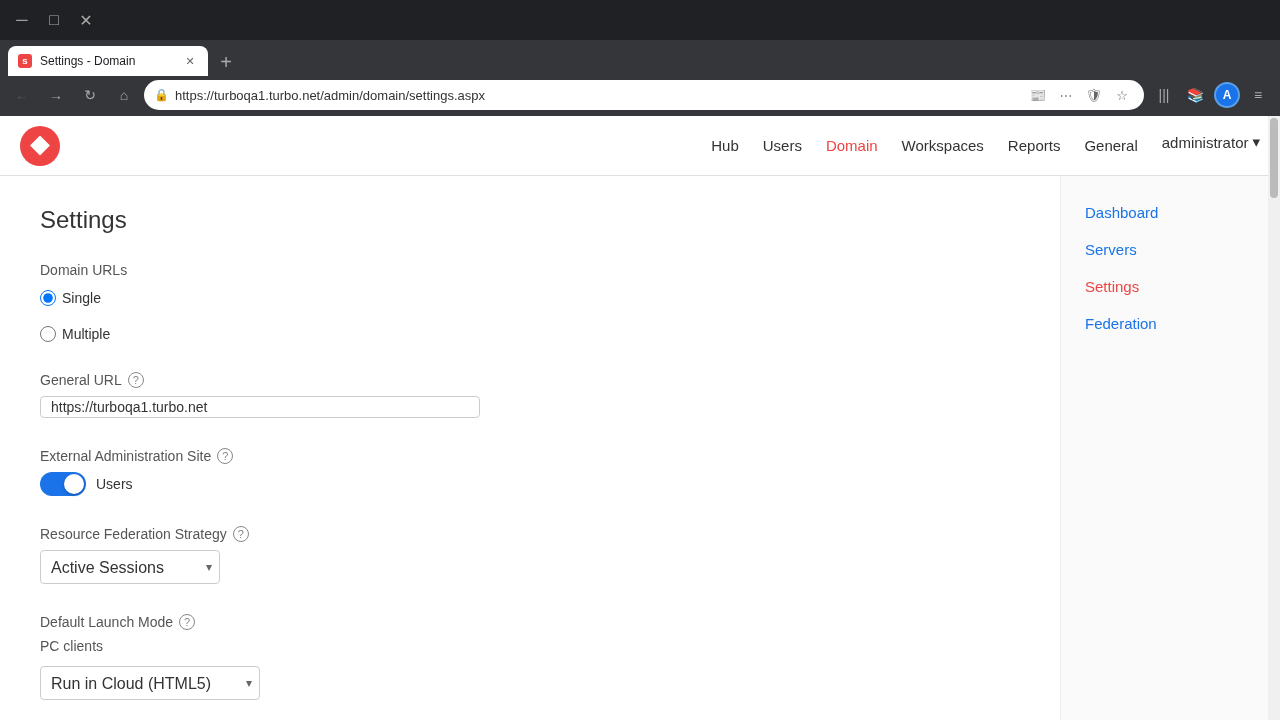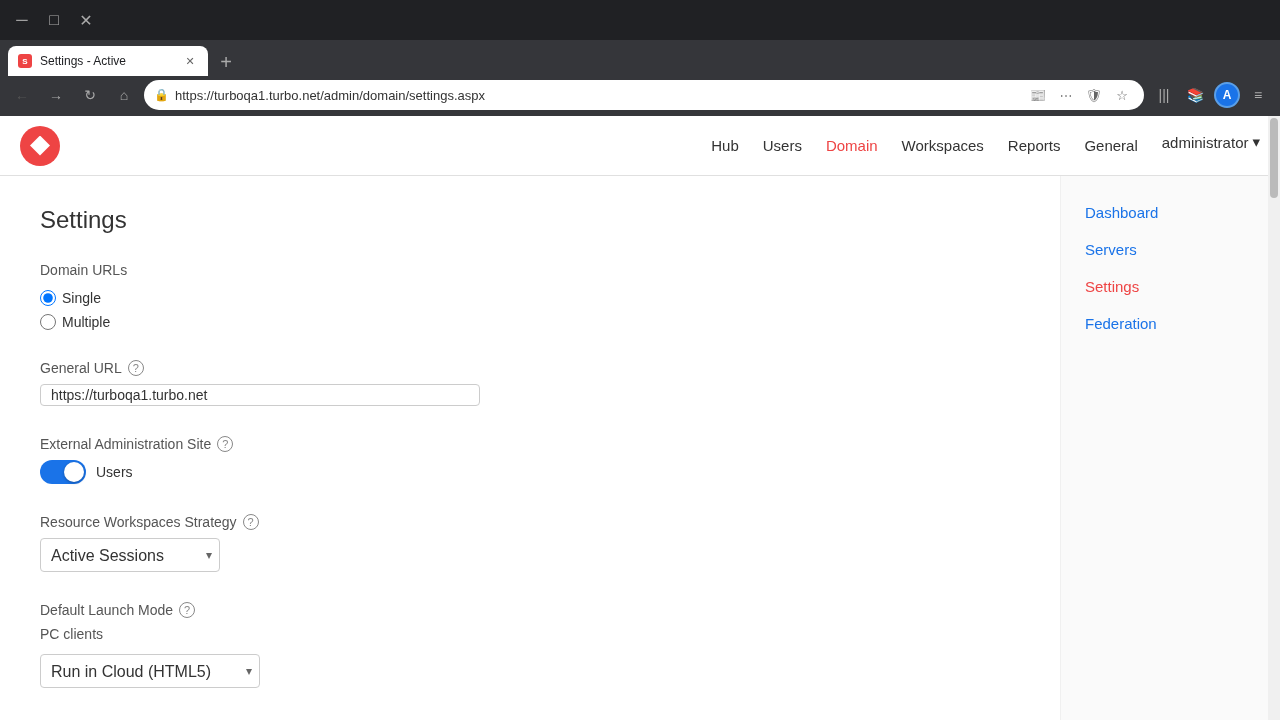--- a/index.html
+++ b/index.html
@@ -213,21 +213,21 @@
     .section-label {
       font-size: 14px;
       color: #555;
       margin-bottom: 12px;
       font-weight: normal;
     }
 
     .radio-group {
       display: flex;
       flex-direction: column;
-      gap: 8px;
+      gap: 20px;
       margin-bottom: 24px;
     }
     .radio-option {
       display: flex;
       align-items: center;
       gap: 6px;
       font-size: 14px;
       color: #333;
       cursor: pointer;
     }
@@ -358,21 +358,21 @@
     <button class="browser-btn">□</button>
     <button class="browser-btn">✕</button>
   </div>
 </div>
 
 <div class="tab-bar">
   <div class="tab">
     <div class="tab-favicon">
       <span>S</span>
     </div>
-    <span class="tab-title">Settings - Active</span>
+    <span class="tab-title">Settings - Domain</span>
     <span class="tab-close">✕</span>
   </div>
   <button class="new-tab-btn">+</button>
 </div>
 
 <div class="address-bar-row">
   <button class="nav-btn disabled">←</button>
   <button class="nav-btn">→</button>
   <button class="nav-btn">↻</button>
   <button class="nav-btn">⌂</button>
@@ -448,21 +448,21 @@
       <div class="toggle-row">
         <div class="toggle-switch">
           <div class="toggle-knob"></div>
         </div>
         <span class="toggle-label">Users</span>
       </div>
     </div>
 
     <div class="section-block">
       <div class="field-label">
-        <span>Resource Workspaces Strategy</span>
+        <span>Resource Federation Strategy</span>
         <span class="help-icon">?</span>
       </div>
       <div class="select-wrapper">
         <select class="select-input">
           <option>Active Sessions</option>
         </select>
         <span class="select-arrow">▾</span>
       </div>
     </div>
 

